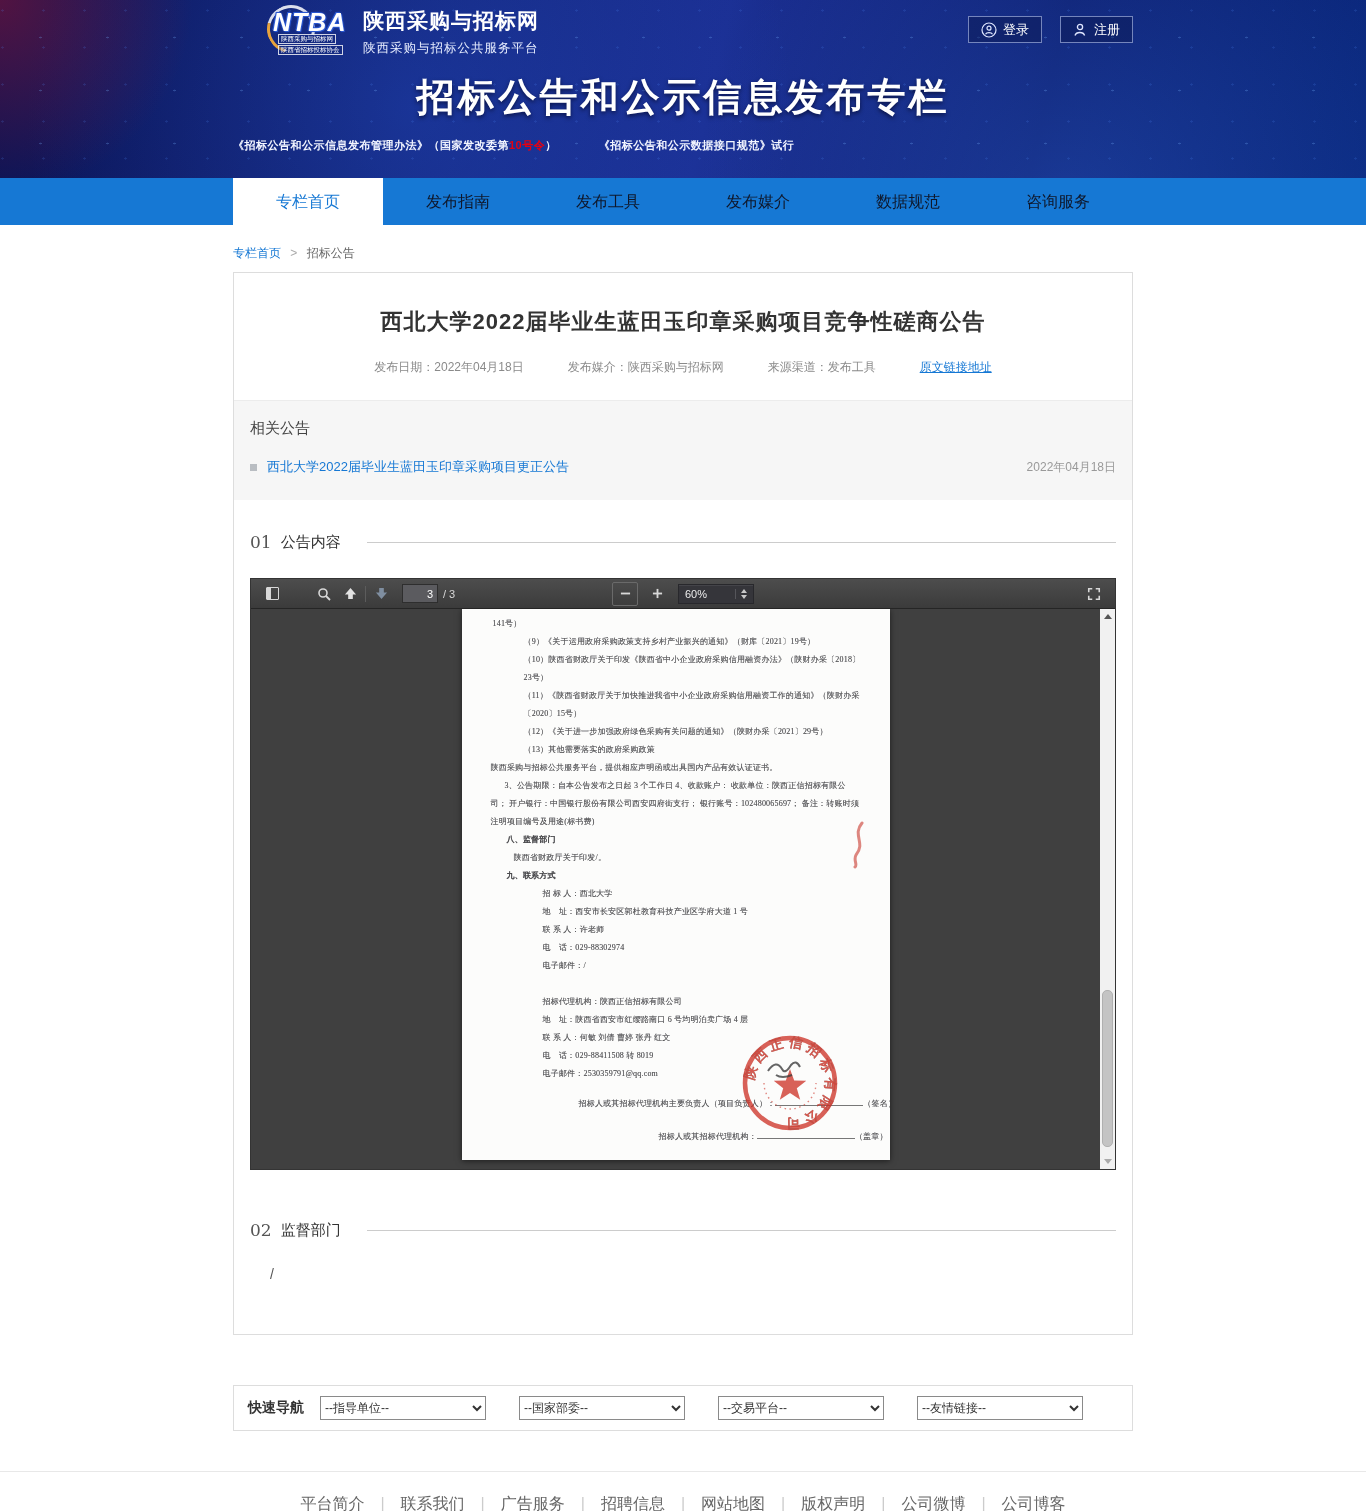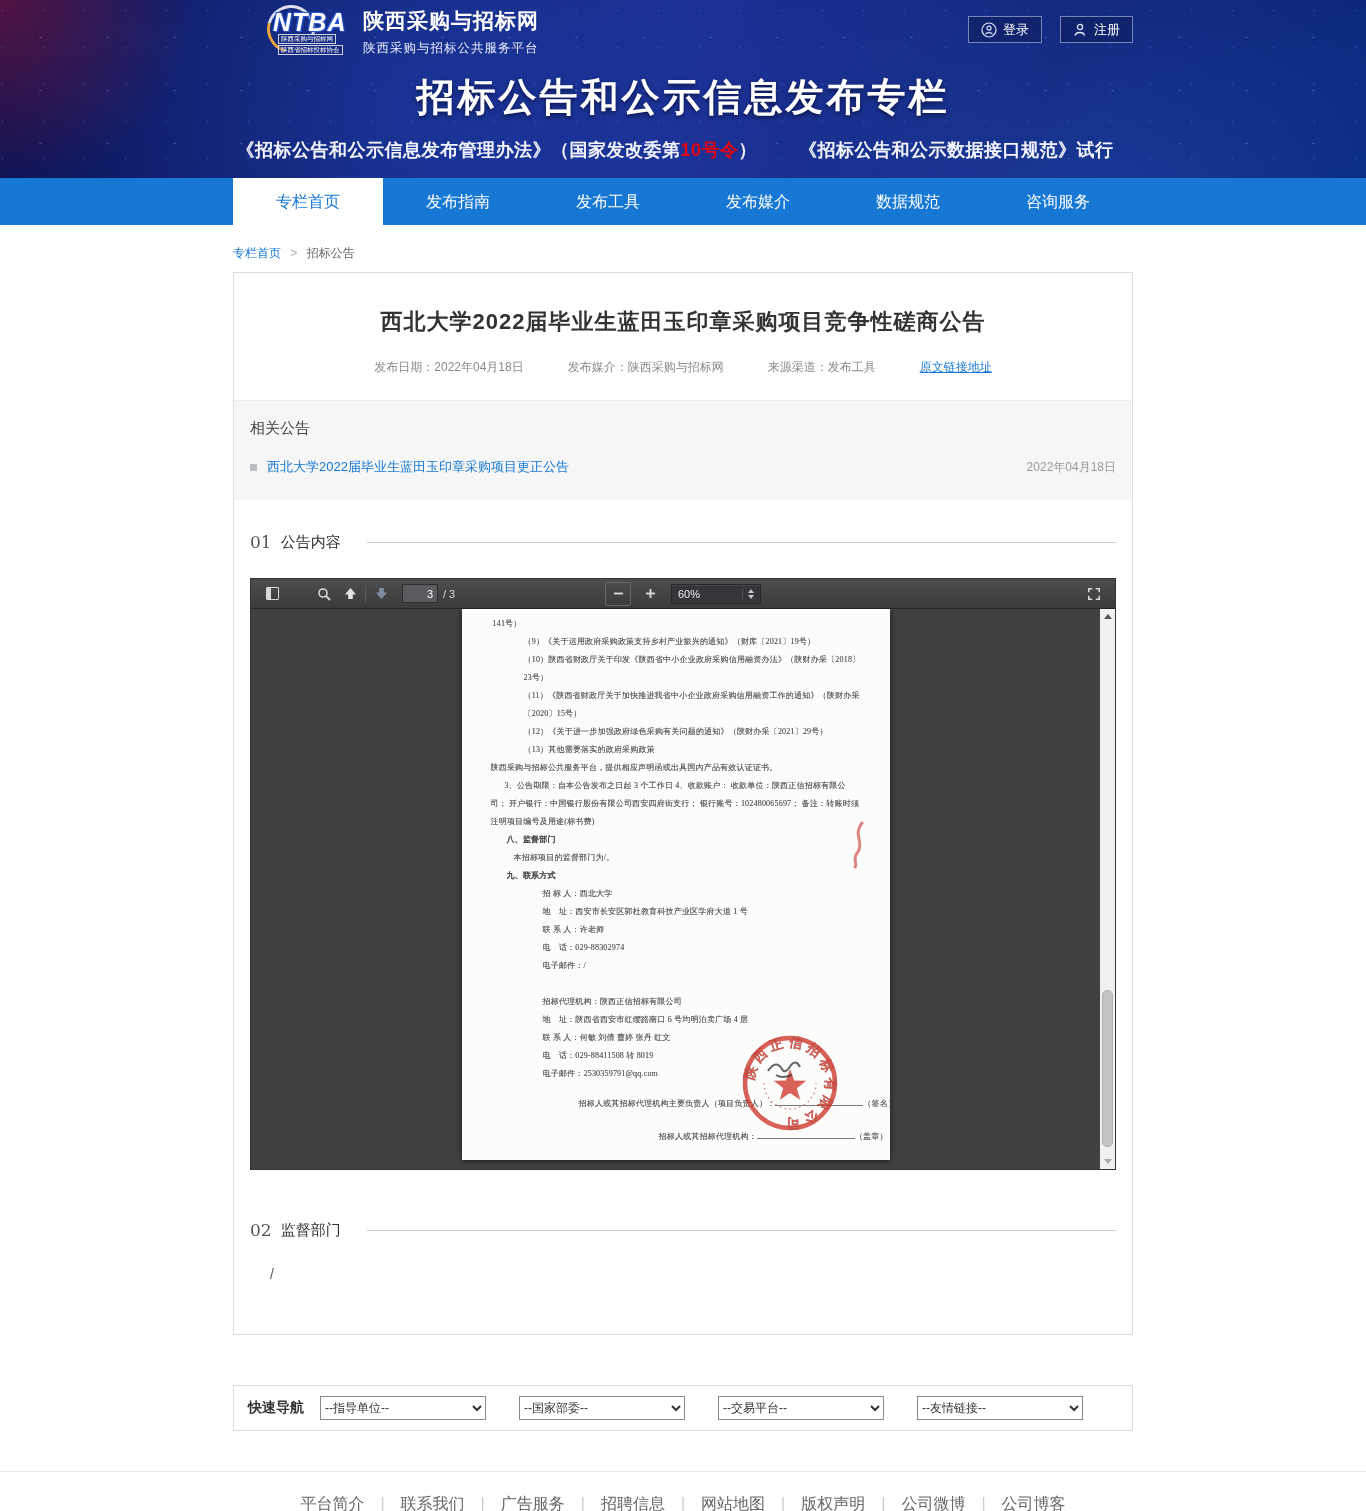--- a/index.html
+++ b/index.html
@@ -31,29 +31,29 @@
   .logo-minor.l1 { top:30px; } .logo-minor.l2 { top:41px; }
   .site-title-block { margin-left:8px; }
   .site-title { font-size:21px; font-weight:bold; letter-spacing:1px; }
   .site-tagline { font-size:12.5px; margin-top:5px; letter-spacing:1px; color:#e8eeff; }
   .auth { position:absolute; right:0; top:16px; display:flex; gap:18px; }
   .auth-btn { display:flex; align-items:center; gap:6px; min-width:64px; height:27px; padding:0 12px;
     background:rgba(10,25,80,.45); border:1px solid rgba(200,215,255,.55); color:#fff; font-size:13px; cursor:pointer; }
   .auth-btn svg { display:block; }
   .banner-title { position:absolute; left:0; right:0; top:72px; text-align:center; font-size:38px;
     font-weight:bold; letter-spacing:3px; text-shadow:0 2px 4px rgba(0,0,20,.6); }
-  .banner-note { position:absolute; left:0; right:16px; top:138px; text-align:center; font-size:18px;
+  .banner-note { position:absolute; left:0; right:16px; top:138px; text-align:left; font-size:11px;
     font-weight:bold; letter-spacing:.5px; color:#f2f5ff; }
   .banner-note .red { color:var(--accent-red,#e60012); }
   .banner-note .gap { display:inline-block; width:42px; }
 
   
   .nav-bar { background:var(--nav-blue,#1678d4); height:47px; }
   .nav-inner { width:900px; margin:0 auto; display:flex; }
-  .nav-item { width:150px; height:47px; line-height:47px; text-align:center; color:#ffffff; font-size:16px;
+  .nav-item { width:150px; height:47px; line-height:47px; text-align:center; color:#0f172a; font-size:16px;
     cursor:pointer; position:relative; }
   .nav-item.active { background:#fff; color:var(--nav-blue,#1678d4); height:54px; z-index:2; }
 
   
   .breadcrumb { width:900px; margin:0 auto; padding:20px 0 10px; font-size:12px; color:#999; }
   .breadcrumb .home { color:var(--link-blue,#1678d4); text-decoration:none; cursor:pointer; }
   .breadcrumb .sep { margin:0 6px; color:#aaa; }
   .breadcrumb .current { color:#666; }
 
   
@@ -83,21 +83,21 @@
     display:flex; align-items:center; padding:0 8px; position:relative; z-index:3; }
   .tb-btn { width:26px; height:24px; display:flex; align-items:center; justify-content:center; cursor:pointer; flex:none; }
   .tb-sep { width:1px; height:16px; background:#5c5c5c; margin:0 2px; flex:none; }
   .icon-sidebar { width:13px; height:13px; border:1.5px solid #d8d8d8; border-radius:1px; position:relative; }
   .icon-sidebar::before { content:""; position:absolute; left:0; top:0; bottom:0; width:4px; background:#d8d8d8; }
   .page-input { width:36px; height:19px; background:#5b5b5f; border:1px solid #2e2e2e; color:#fff;
     font-size:11px; text-align:right; padding:0 4px; margin:0 5px 0 8px; }
   .page-total { color:#d8d8d8; font-size:11px; }
   .tb-center { position:absolute; left:50%; transform:translateX(-50%); display:flex; align-items:center; }
   .zoom-minus { border:1px solid #6a6a6a; border-radius:2px; }
-  .zoom-select { width:90px; height:20px; background:#35353a; border:1px solid #28282c; margin-left:8px;
+  .zoom-select { width:76px; height:20px; background:#35353a; border:1px solid #28282c; margin-left:8px;
     display:flex; align-items:center; color:#ececec; font-size:11px; padding:0 6px; cursor:pointer;
     box-shadow:inset 0 1px 0 rgba(255,255,255,.08); }
   .zoom-stepper { margin-left:auto; border-left:1px solid #55555a; padding-left:5px; display:flex;
     flex-direction:column; gap:2px; }
   .zoom-stepper i { width:0; height:0; border-left:3px solid transparent; border-right:3px solid transparent; }
   .zoom-stepper .up { border-bottom:4px solid #c9c9c9; }
   .zoom-stepper .dn { border-top:4px solid #c9c9c9; }
   .tb-right { margin-left:auto; display:flex; }
 
   .pdf-canvas { position:absolute; top:30px; left:0; right:15px; bottom:0; }
@@ -317,21 +317,21 @@
               <div class="pl item">（12）《关于进一步加强政府绿色采购有关问题的通知》（陕财办采〔2021〕29号）</div>
 
               <div class="pl item">（13）其他需要落实的政府采购政策</div>
 
               <div class="pl body0">陕西采购与招标公共服务平台，提供相应声明函或出具国内产品有效认证证书。</div>
 
               <div class="pl body">3、公告期限：自本公告发布之日起 3 个工作日 4、收款账户： 收款单位：陕西正信招标有限公司； 开户银行：中国银行股份有限公司西安四府街支行； 银行账号：102480065697； 备注：转账时须注明项目编号及用途(标书费)</div>
 
               <div class="pl head">八、监督部门</div>
 
-              <div class="pl sub">本招标项目的监督部门为/。</div>
+              <div class="pl sub">陕西省财政厅关于印发/。</div>
 
               <div class="pl head">九、联系方式</div>
 
               <div class="pl contact">招 标 人：西北大学</div>
 
               <div class="pl contact">地　址：西安市长安区郭杜教育科技产业区学府大道 1 号</div>
 
               <div class="pl contact">联 系 人：许老师</div>
 
               <div class="pl contact">电　话：029-88302974</div>

